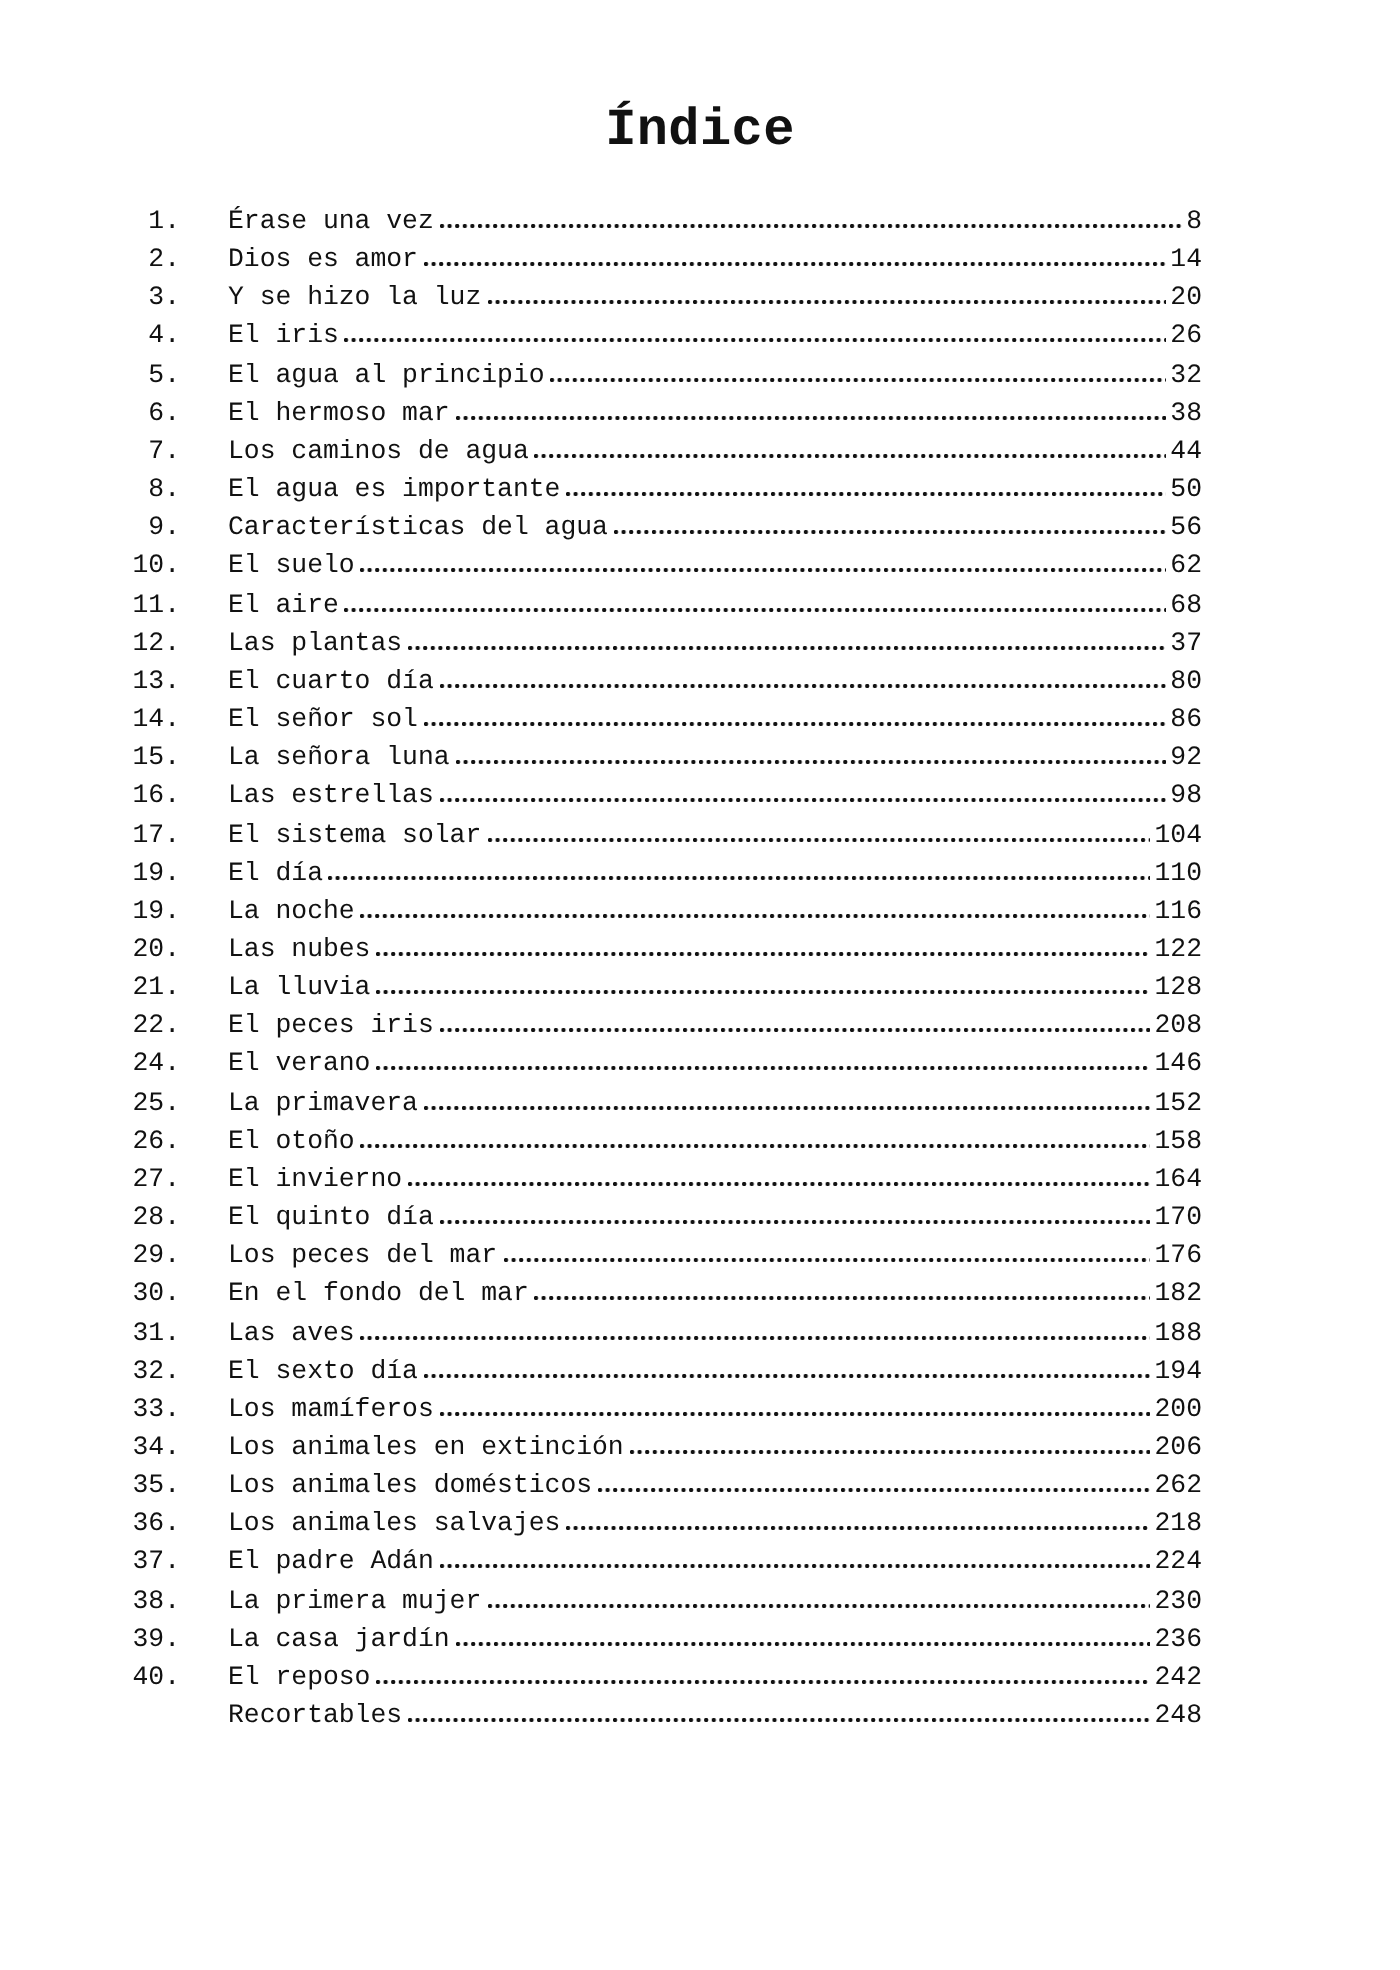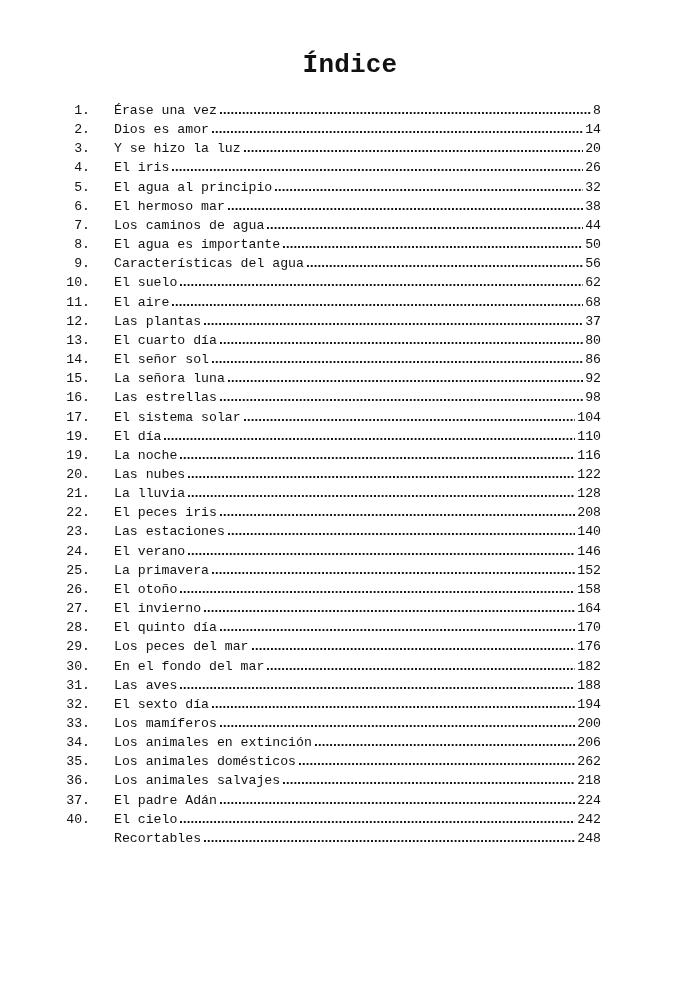--- a/index.html
+++ b/index.html
@@ -216,26 +216,20 @@
     <span class="pagenum">128</span>
   </li>
 
   <li class="row">
     <span class="num">22.</span>
     <span class="label">El peces iris</span>
     <span class="dots"></span>
     <span class="pagenum">208</span>
   </li>
 
-  <li class="row">
-    <span class="num">23.</span>
-    <span class="label">Las estaciones</span>
-    <span class="dots"></span>
-    <span class="pagenum">140</span>
-  </li>
 
   <li class="row">
     <span class="num">24.</span>
     <span class="label">El verano</span>
     <span class="dots"></span>
     <span class="pagenum">146</span>
   </li>
 
   <li class="row">
     <span class="num">25.</span>
@@ -321,25 +315,37 @@
     <span class="pagenum">218</span>
   </li>
 
   <li class="row">
     <span class="num">37.</span>
     <span class="label">El padre Adán</span>
     <span class="dots"></span>
     <span class="pagenum">224</span>
   </li>
 
-
+  <li class="row">
+    <span class="num">38.</span>
+    <span class="label">La primera mujer</span>
+    <span class="dots"></span>
+    <span class="pagenum">230</span>
+  </li>
+
+  <li class="row">
+    <span class="num">39.</span>
+    <span class="label">La casa jardín</span>
+    <span class="dots"></span>
+    <span class="pagenum">236</span>
+  </li>
 
   <li class="row">
     <span class="num">40.</span>
-    <span class="label">El cielo</span>
+    <span class="label">El reposo</span>
     <span class="dots"></span>
     <span class="pagenum">242</span>
   </li>
 
   <li class="row">
     <span class="num"></span>
     <span class="label">Recortables</span>
     <span class="dots"></span>
     <span class="pagenum">248</span>
   </li>

